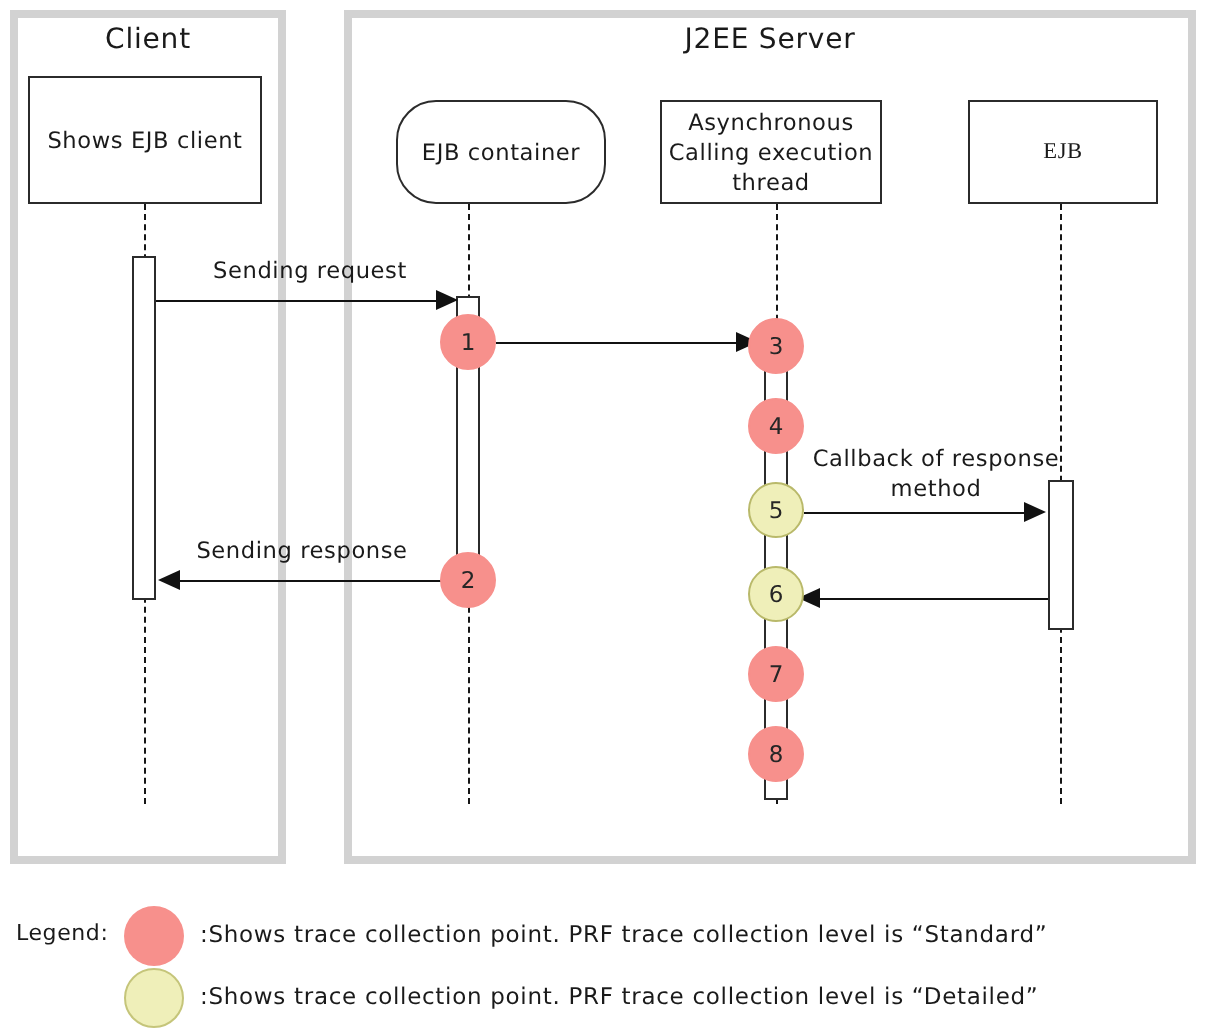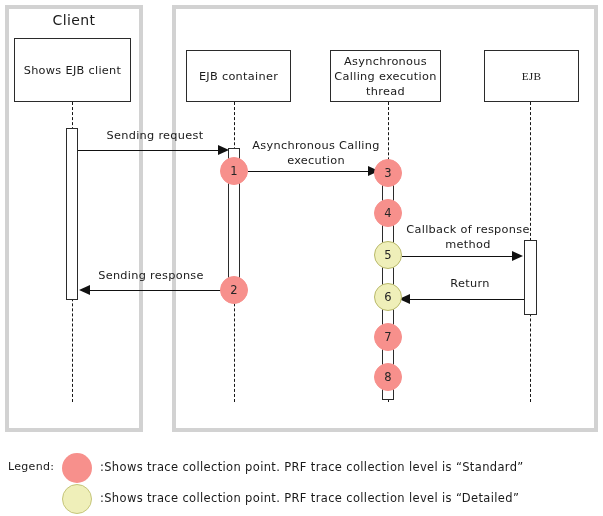--- a/index.html
+++ b/index.html
@@ -129,32 +129,33 @@
 </style>
 </head>
 <body>
 
 <div id="canvas">
 
   <div class="boundary" style="left:5px;top:5px;width:138px;height:427px;"></div>
   <div class="boundary-title" style="left:5px;top:12px;width:138px;">Client</div>
 
   <div class="boundary" style="left:172px;top:5px;width:426px;height:427px;"></div>
+  <div class="boundary-title" style="left:172px;top:12px;width:426px;">J2EE Server</div>
 
   <div class="lifeline" style="left:72px;top:102px;height:300px;"></div>
   <div class="lifeline" style="left:234px;top:102px;height:300px;"></div>
   <div class="lifeline" style="left:388px;top:102px;height:300px;"></div>
   <div class="lifeline" style="left:530px;top:102px;height:300px;"></div>
 
   <div class="participant" style="left:14px;top:38px;width:117px;height:64px;">
     <span>Shows
 EJB client</span>
   </div>
 
-  <div class="participant" style="left:186px;top:50px;width:105px;height:52px;">
+  <div class="participant" style="left:198px;top:50px;width:105px;height:52px;border-radius:20px;">
     <span>EJB  container</span>
   </div>
 
   <div class="participant" style="left:330px;top:50px;width:111px;height:52px;">
     <span>Asynchronous
 Calling  execution
 thread</span>
   </div>
 
   <div class="participant" style="left:484px;top:50px;width:95px;height:52px;font-family:Liberation Serif, serif;">
@@ -163,31 +164,28 @@
 
   <div class="activation" style="left:66px;top:128px;width:12px;height:172px;"></div>
   <div class="activation" style="left:228px;top:148px;width:12px;height:152px;"></div>
   <div class="activation" style="left:382px;top:163px;width:12px;height:237px;"></div>
   <div class="activation" style="left:524px;top:240px;width:13px;height:75px;"></div>
 
   <div class="msg-label" style="left:90px;top:128px;width:130px;">Sending request</div>
   <div class="msg-line" style="left:78px;top:150px;width:144px;"></div>
   <div class="arrowhead right" style="left:218px;top:145px;"></div>
 
-  <div class="msg-label" style="left:243px;top:138px;width:146px;">Asynchronous Calling
-execution</div>
   <div class="msg-line" style="left:248px;top:171px;width:122px;"></div>
   <div class="arrowhead right" style="left:368px;top:166px;"></div>
 
   <div class="msg-label" style="left:398px;top:222px;width:140px;">Callback of response
 method</div>
   <div class="msg-line" style="left:402px;top:256px;width:112px;"></div>
   <div class="arrowhead right" style="left:512px;top:251px;"></div>
 
-  <div class="msg-label" style="left:410px;top:276px;width:120px;">Return</div>
   <div class="msg-line" style="left:406px;top:299px;width:118px;"></div>
   <div class="arrowhead left" style="left:399px;top:294px;"></div>
 
   <div class="msg-label" style="left:86px;top:268px;width:130px;">Sending response</div>
   <div class="msg-line" style="left:86px;top:290px;width:142px;"></div>
   <div class="arrowhead left" style="left:79px;top:285px;"></div>
 
   <div class="tracepoint tp-standard" style="left:220px;top:157px;">
     <span>1</span>
   </div>

